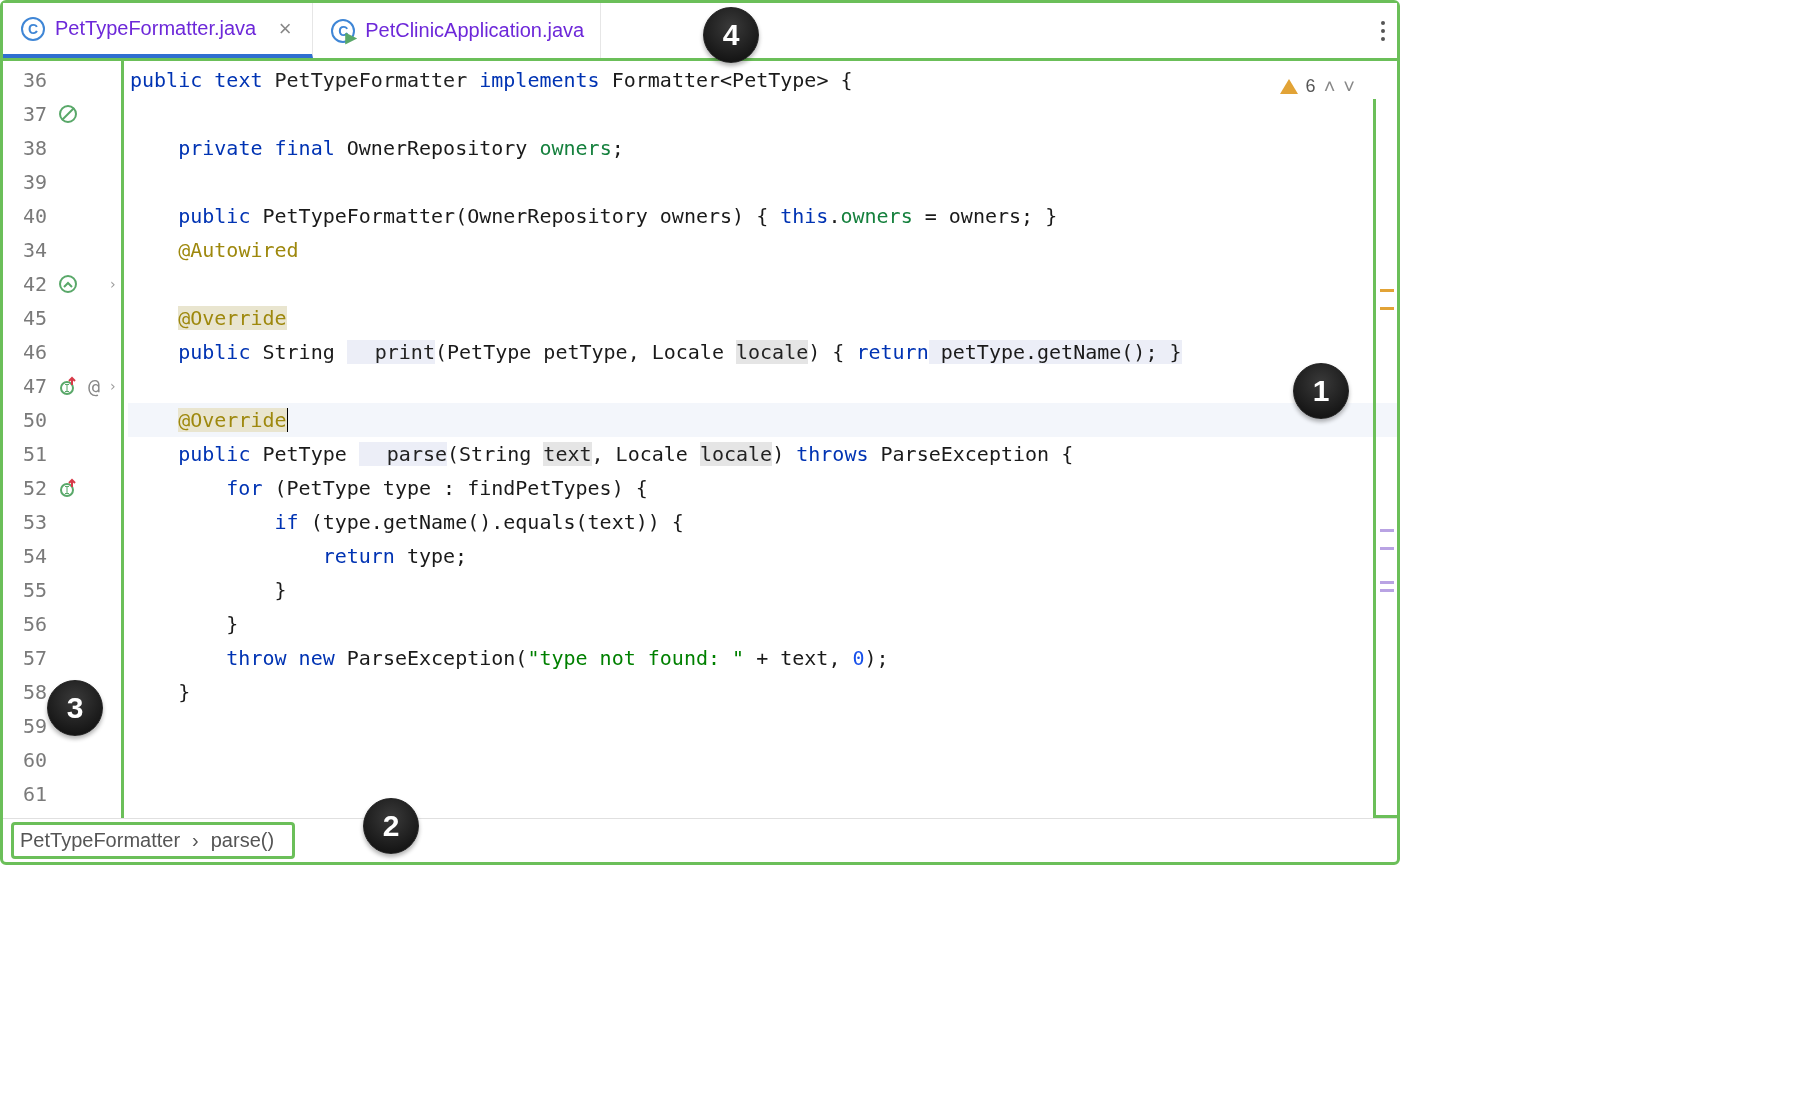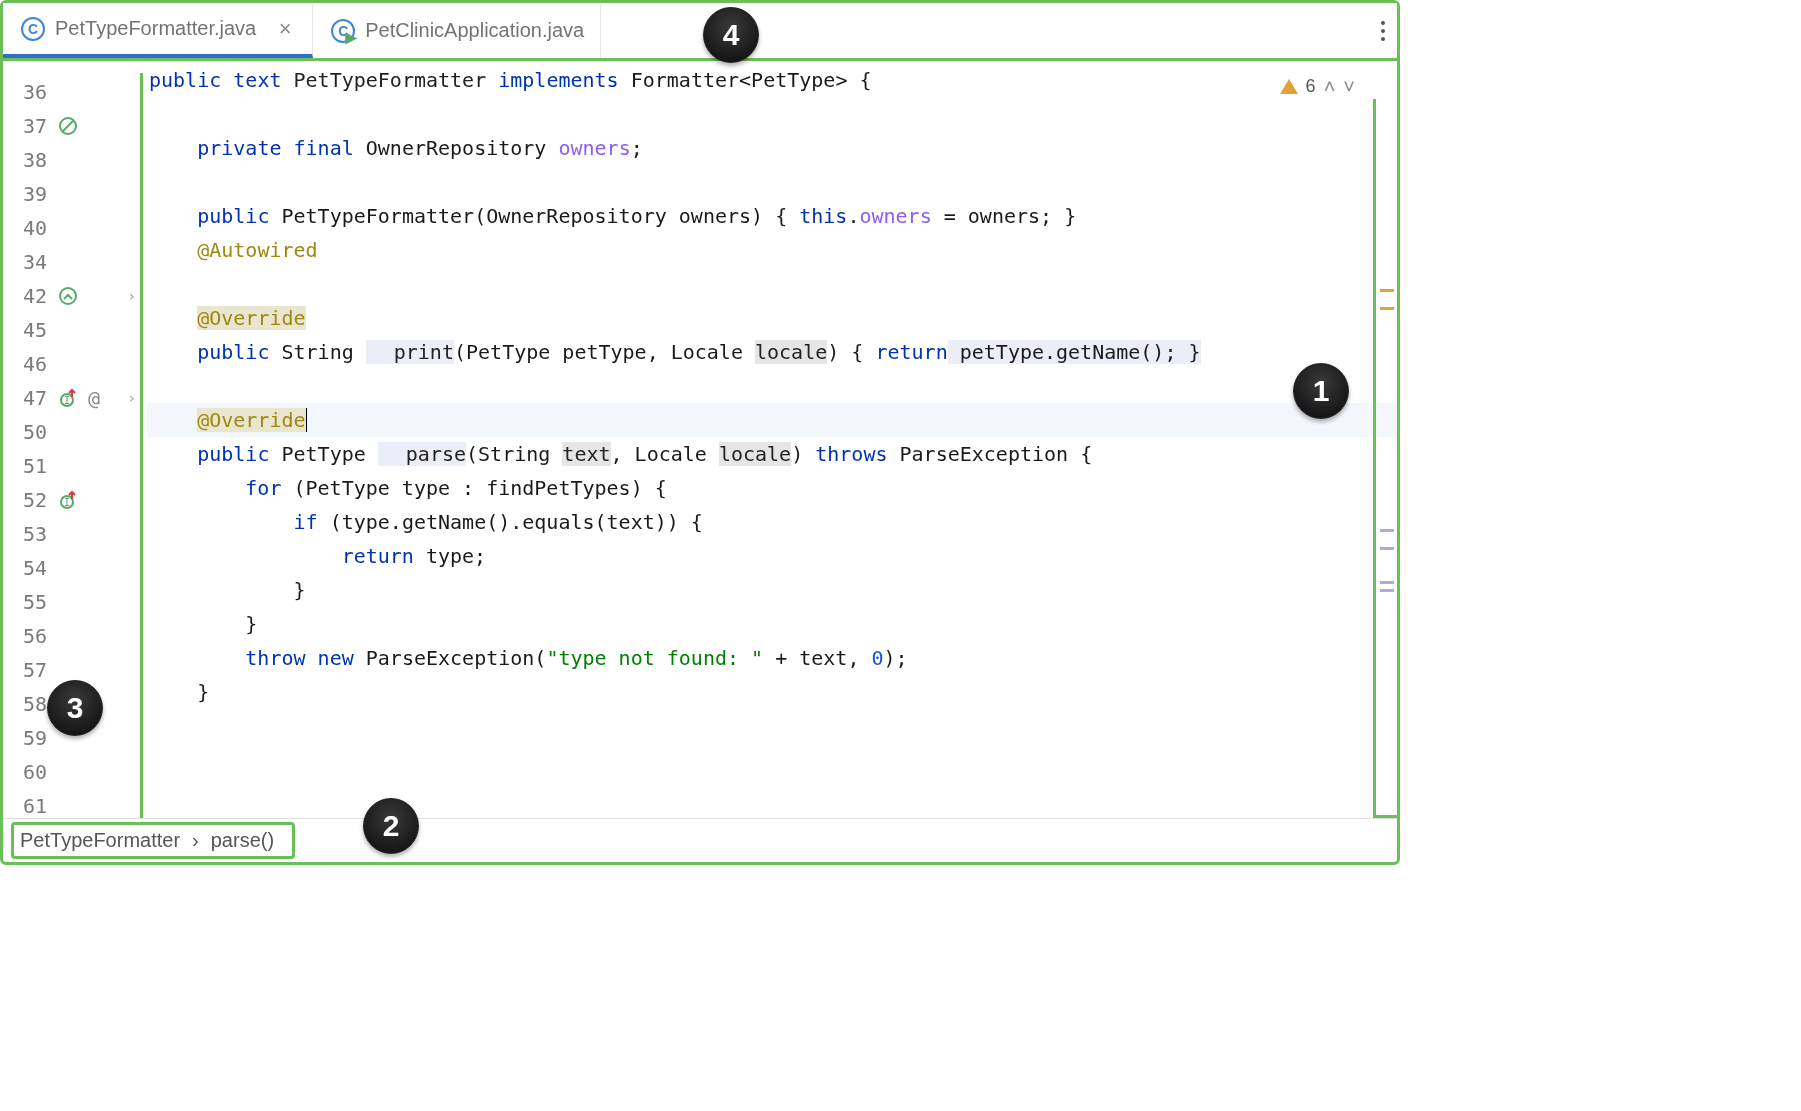--- a/index.html
+++ b/index.html
@@ -52,21 +52,21 @@
   .class-icon.run { border: 2px solid #3f86d6; color: #3f86d6; position: relative; }
   .class-icon.run::after {
     content: "";
     position: absolute;
     right: -4px; bottom: -4px;
     width: 12px; height: 12px;
     background: #59a869;
     clip-path: polygon(0 0, 100% 50%, 0 100%);
     border-radius: 1px;
   }
-  .tab-label { color: #737373; }
+  .tab-label { color: #6d28d9; }
   .tab.active { border-bottom: 4px solid #2f6fd0; }
   .tab-close {
     margin-left: 8px;
     color: #888;
     font-size: 22px;
     line-height: 1;
     width: 22px; height: 22px;
     display: flex; align-items: center; justify-content: center;
   }
   .tab-bar .menu {
@@ -81,28 +81,27 @@
   .tab-bar .menu span {
     width: 4px; height: 4px; background: #555; border-radius: 50%;
   }
   
   .main {
     display: flex;
     height: calc(100% - 58px - 44px);
     position: relative;
   }
   .gutter {
-    width: 140px;
+    width: 121px;
     border-right: 3px solid #6bbf59;
     background: #ffffff;
     font-family: Menlo, Monaco, Consolas, monospace;
     font-size: 20px;
     color: #7a7a7a;
     padding-top: 2px;
-    margin-top: 12px;
   }
   .gutter-row {
     height: 34px;
     display: flex;
     align-items: center;
     position: relative;
   }
   .gutter-num {
     width: 48px;
     text-align: right;
@@ -149,21 +148,21 @@
     background: #000;
     vertical-align: text-bottom;
     margin-left: 0px;
   }
   
   .kw { color: #0033b3; }
   .str { color: #008000; }
   .num { color: #1750eb; }
   .ann { color: #9e880d; }
   .ann.hl-ann { background: #e9e5cf; }
-  .fld { color: #8b5cf6; }
+  .fld { color: #15803d; }
   .mtd { color: #222; }
   .mtd.bg { background: #eceef7; padding-left: 28px; }
   .prm { color: #222; }
   .prm.bg { background: #e5e5e5; }
   .type { color: #222; }
   .call-bg { background: #eceef7; }
   
   .inspections {
     position: absolute;
     top: 8px;

